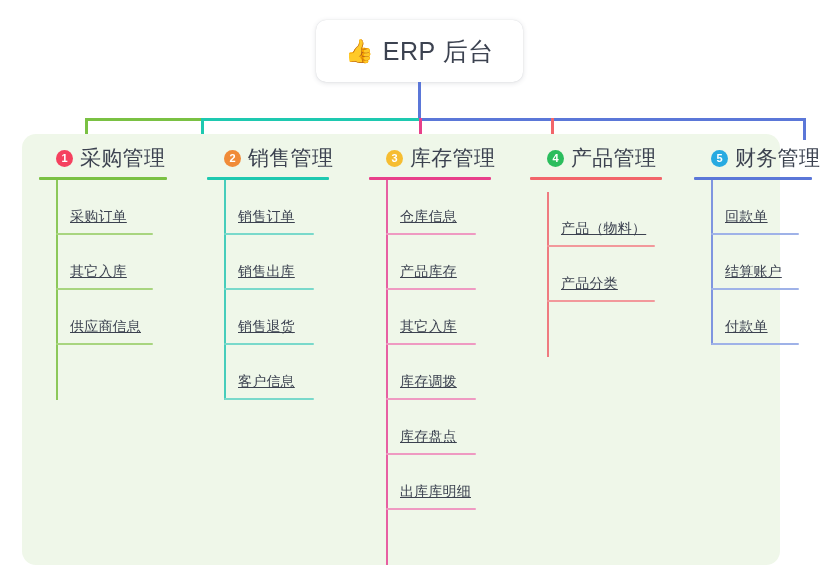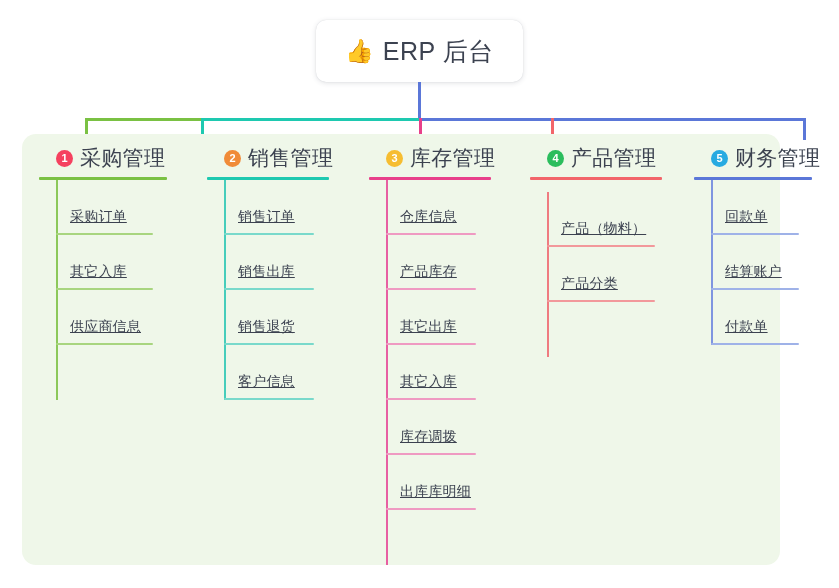--- a/index.html
+++ b/index.html
@@ -169,29 +169,29 @@
             <div class="spine" style="height: 385px; background: rgb(231, 95, 162);"></div>
             <div class="item">
               <span class="item-label">仓库信息</span>
               <div class="item-rule" style="width: 90px; background: rgb(239, 154, 194);"></div>
             </div>
             <div class="item">
               <span class="item-label">产品库存</span>
               <div class="item-rule" style="width: 90px; background: rgb(239, 154, 194);"></div>
             </div>
             <div class="item">
-              <span class="item-label">其它出库</span>
-              <div class="item-rule" style="width: 90px; background: rgb(239, 154, 194);"></div>
-            </div>
-            <div class="item">
               <span class="item-label">其它入库</span>
               <div class="item-rule" style="width: 90px; background: rgb(239, 154, 194);"></div>
             </div>
             <div class="item">
               <span class="item-label">库存调拨</span>
+              <div class="item-rule" style="width: 90px; background: rgb(239, 154, 194);"></div>
+            </div>
+            <div class="item">
+              <span class="item-label">库存盘点</span>
               <div class="item-rule" style="width: 90px; background: rgb(239, 154, 194);"></div>
             </div>
             <div class="item">
               <span class="item-label">出库库明细</span>
               <div class="item-rule" style="width: 90px; background: rgb(239, 154, 194);"></div>
             </div>
           </div>
         </div>
         <div class="col" style="left: 508px; width: 140px; top: 10px;">
           <div class="col-head">

